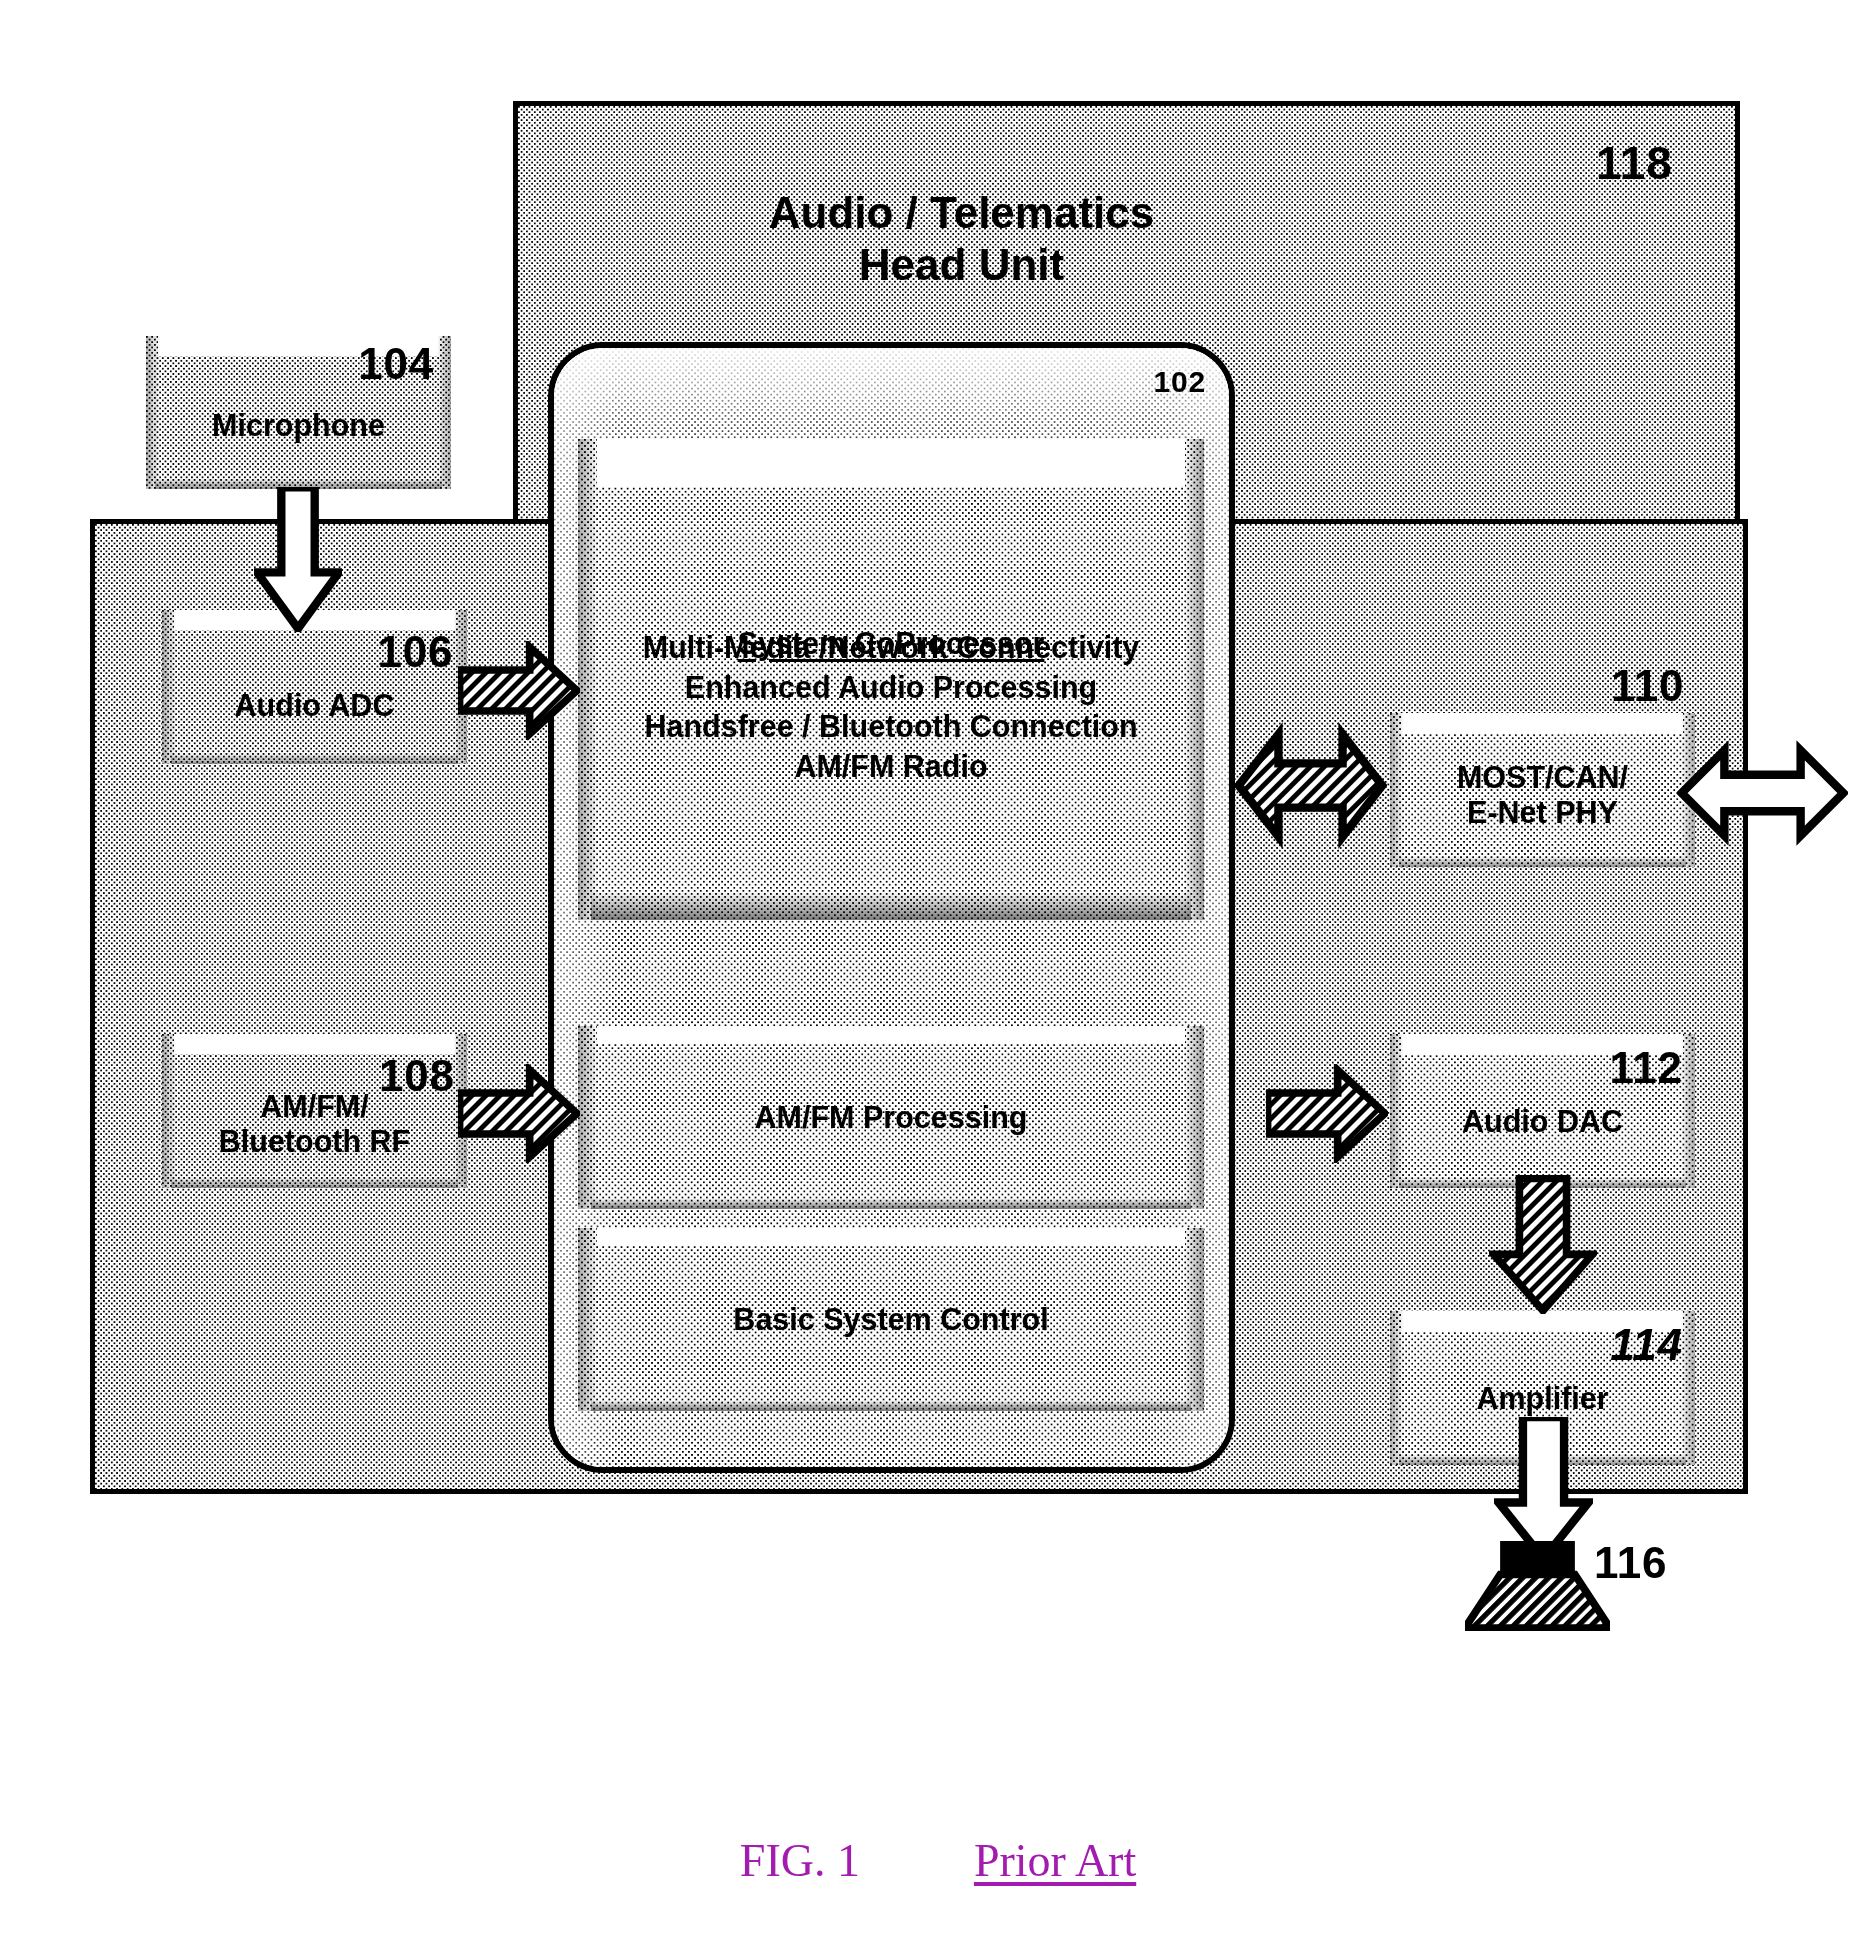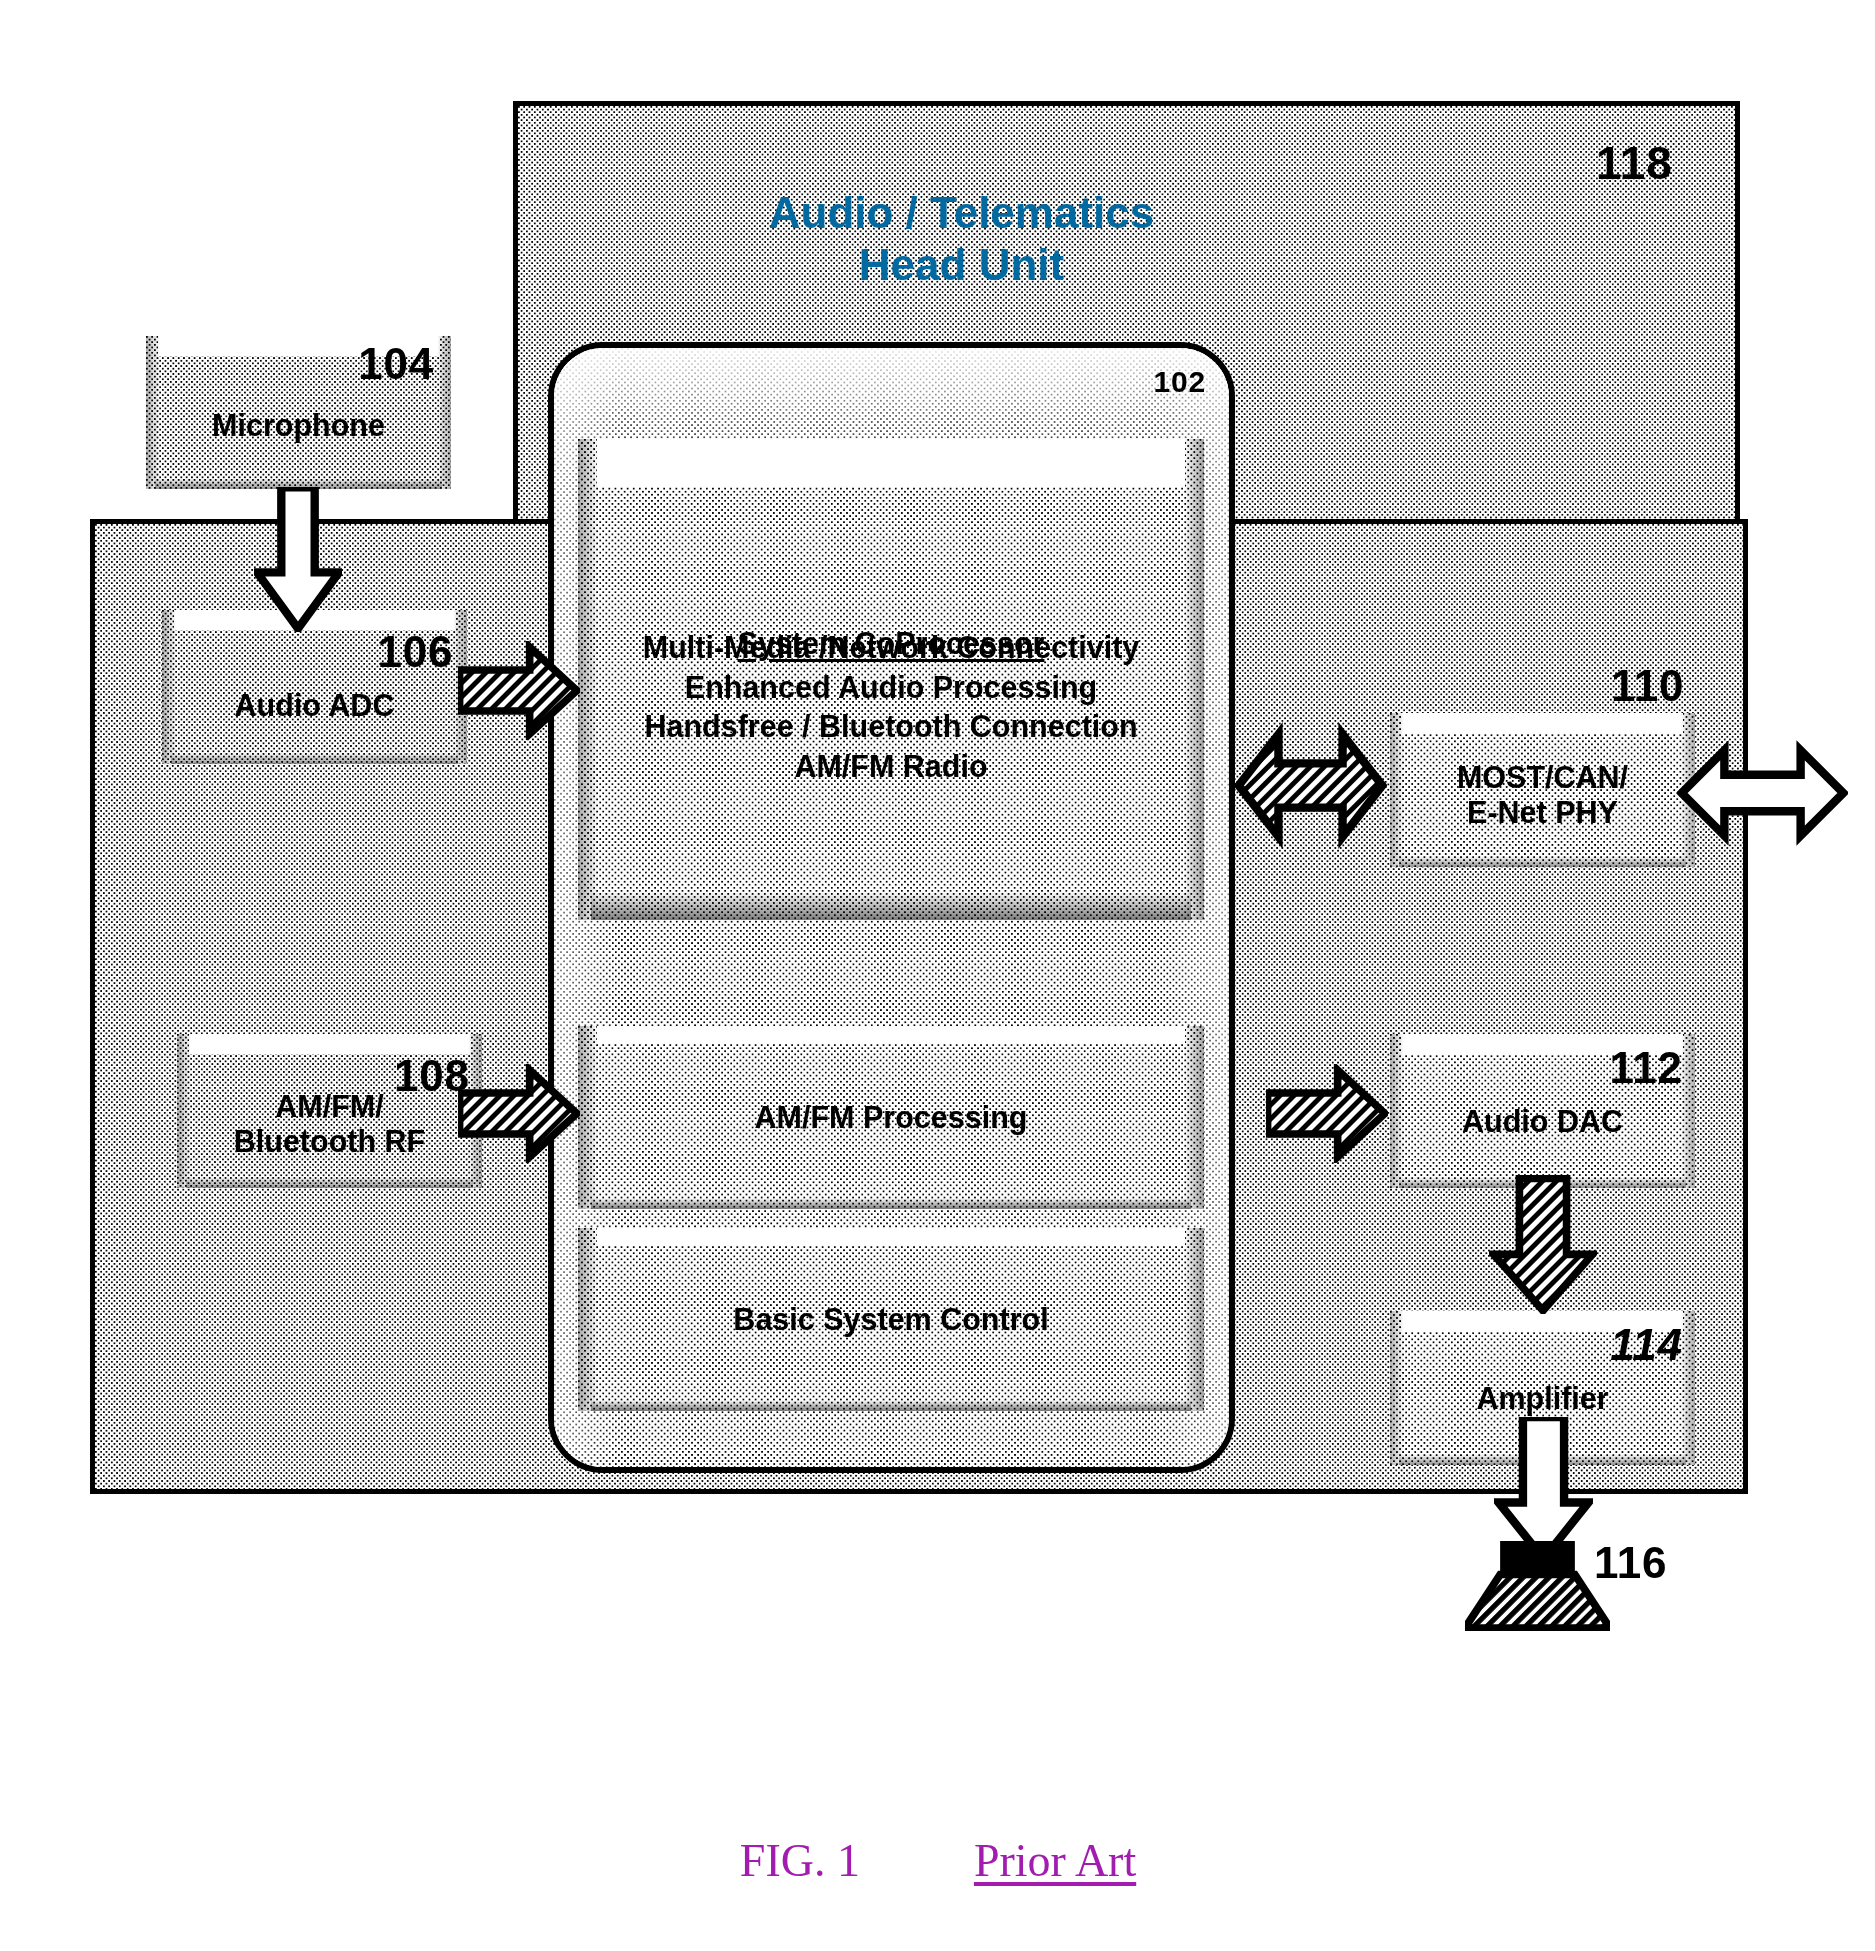--- a/index.html
+++ b/index.html
@@ -68,21 +68,21 @@
     letter-spacing: 0.8px;
     z-index: 12;
   }
 
   
   #hu-title {
     position: absolute;
     left: 580px; top: 187px;
     width: 763px;
     text-align: center;
-    font-size: 44px; font-weight: bold; color: #0369a1;
+    font-size: 44px; font-weight: bold; color: #000000;
     line-height: 1.18;
     z-index: 12;
     white-space: pre-line;
   }
 
   
   .block {
     position: absolute;
     box-sizing: border-box;
     z-index: 6;
@@ -266,21 +266,21 @@
       <defs>
         <pattern id="hatchA" width="13" height="13" patternUnits="userSpaceOnUse" patternTransform="rotate(45)">
           <rect width="13" height="13" fill="#ffffff"></rect>
           <rect width="6.5" height="13" fill="#000000"></rect>
         </pattern>
       </defs>
       <polygon points="2,38 94,38 94,8 156,65 94,122 94,92 2,92" fill="url(#hatchA)" stroke="#000000" stroke-width="10" stroke-linejoin="miter"></polygon>
     </svg>
   </div>
 
-  <div class="block" style="left:162px; top:1034px; width:305px; height:154px;margin-left:15px;">
+  <div class="block" style="left:162px; top:1034px; width:305px; height:154px;">
     <div class="blk-face stipple"></div>
     <div class="hl-top"></div>
     <div class="hl-left"></div>
     <div class="hl-right"></div>
     <div class="hl-bot"></div>
     <div class="blk-num" style="right:12.2px; top:17px;">108</div>
     <div class="blk-label" style="top:55px;">AM/FM/
 Bluetooth RF</div>
   </div>
 

